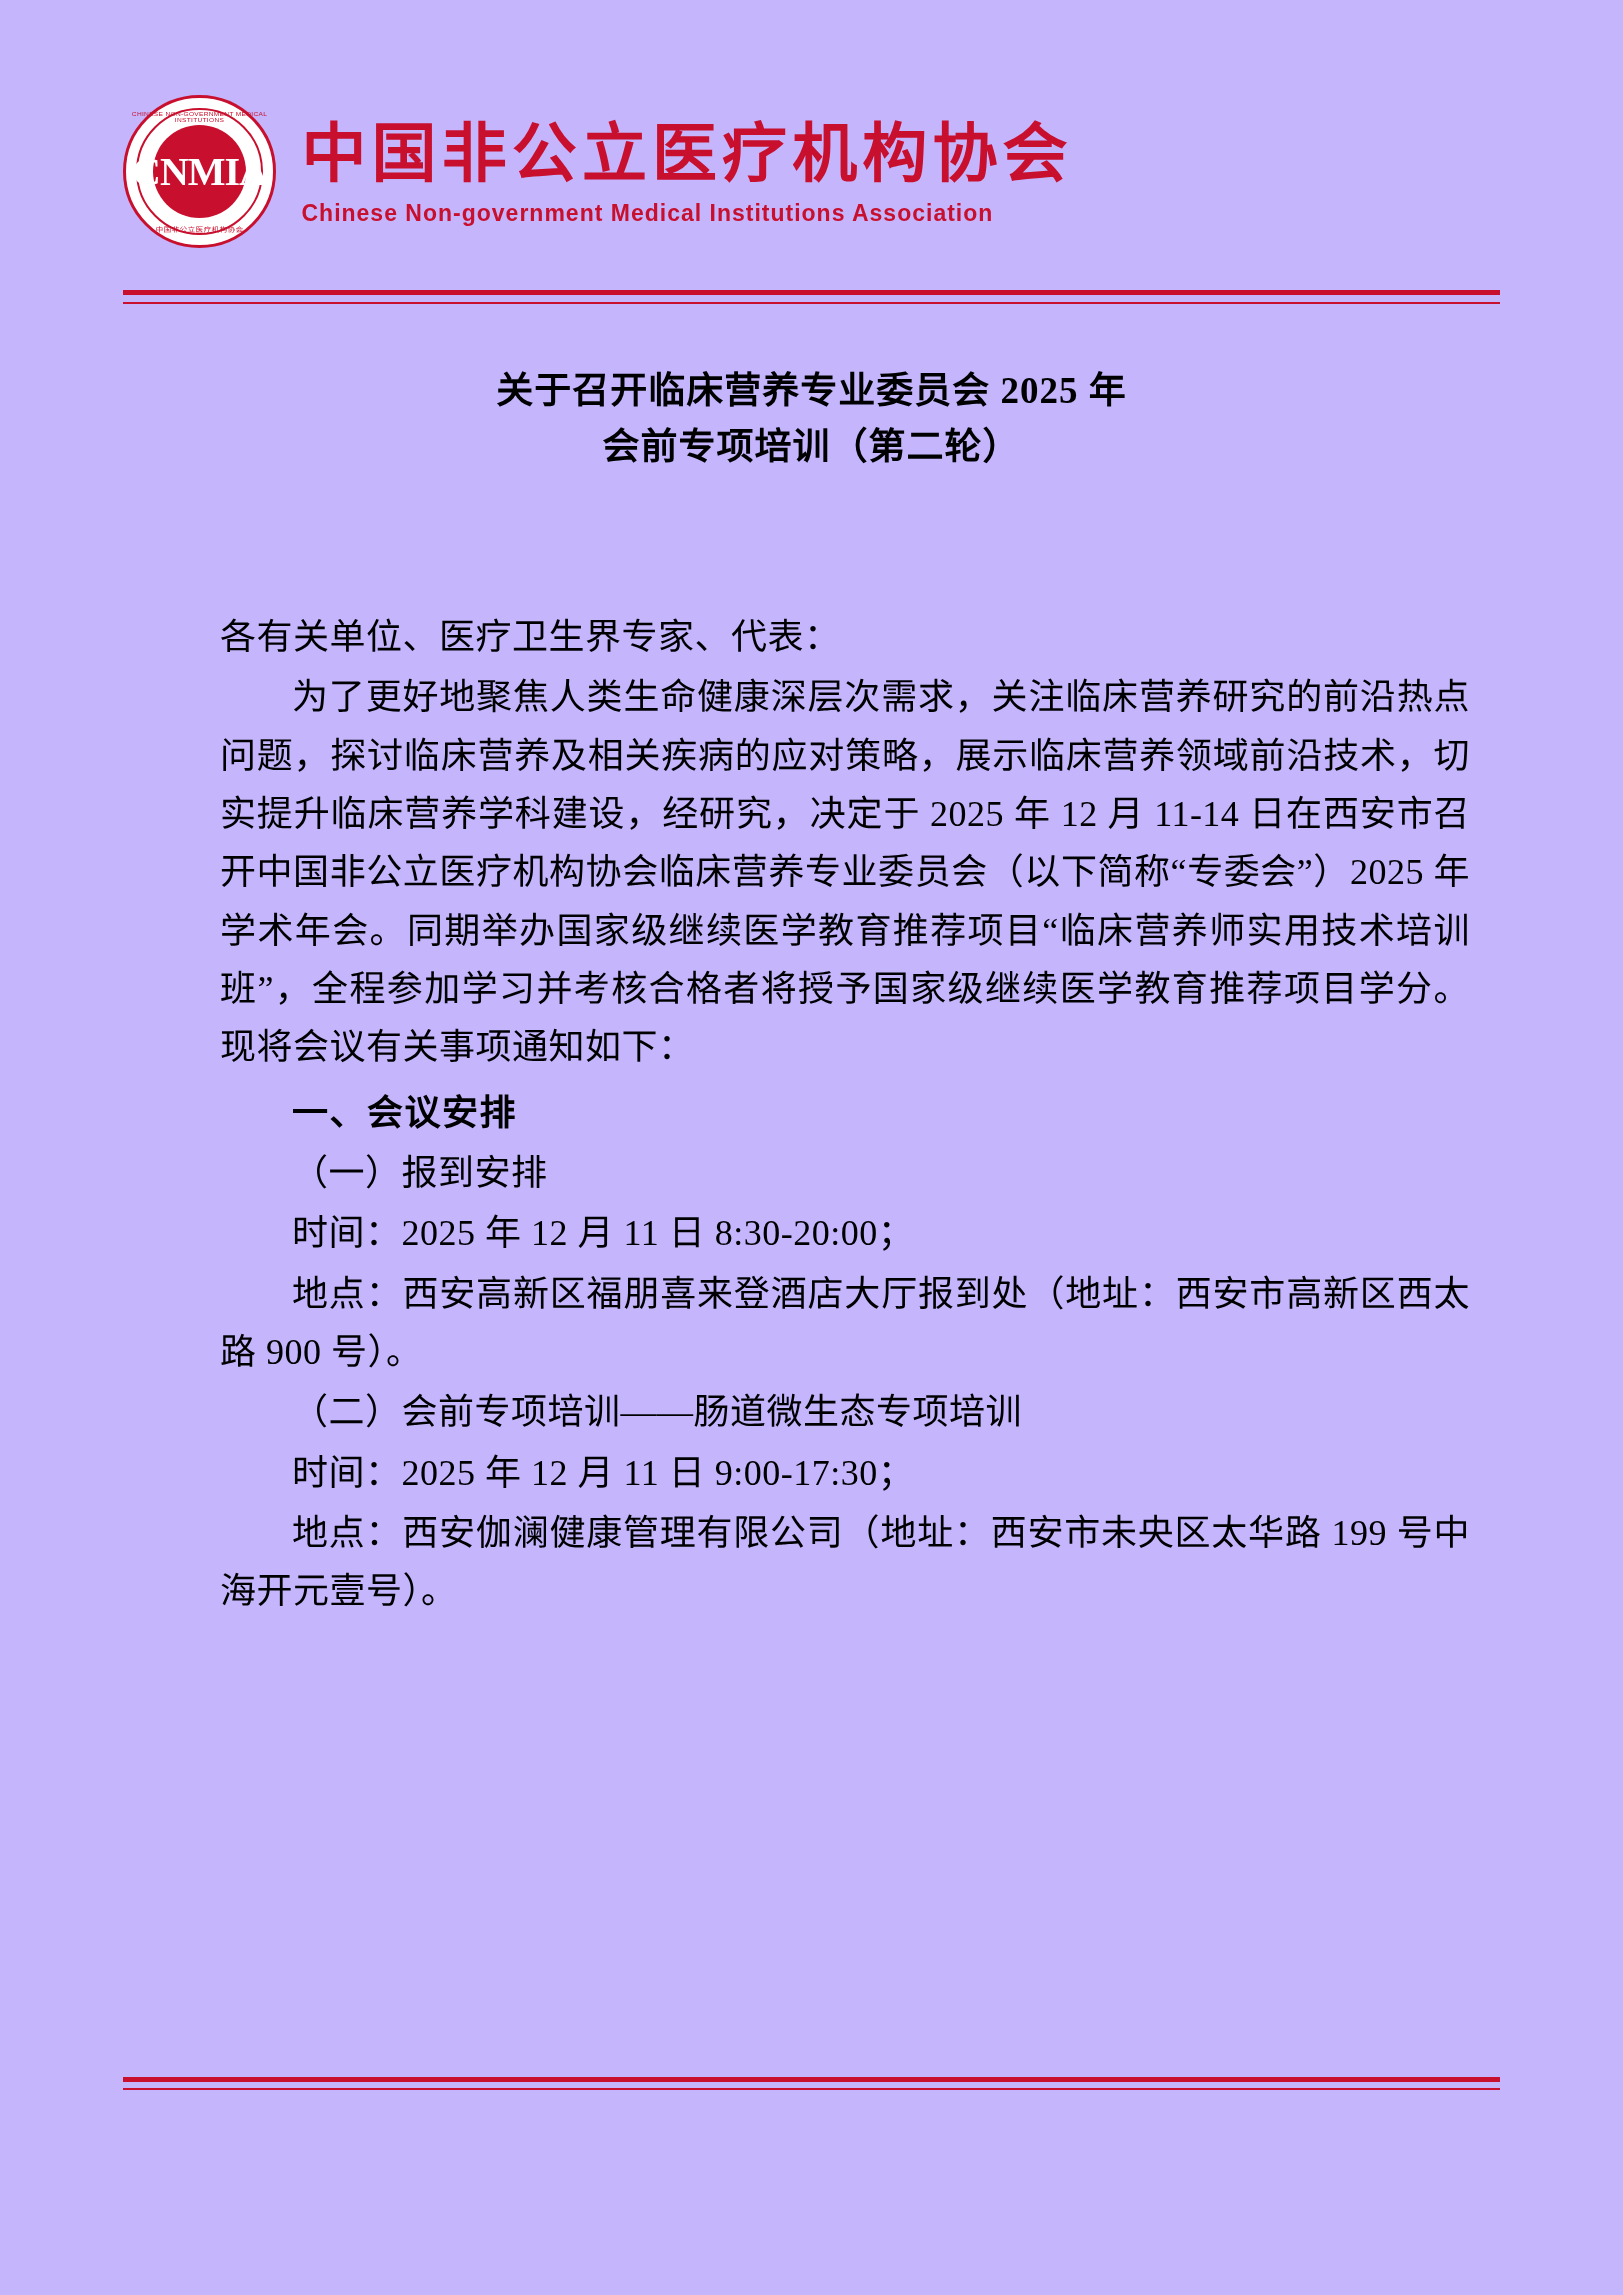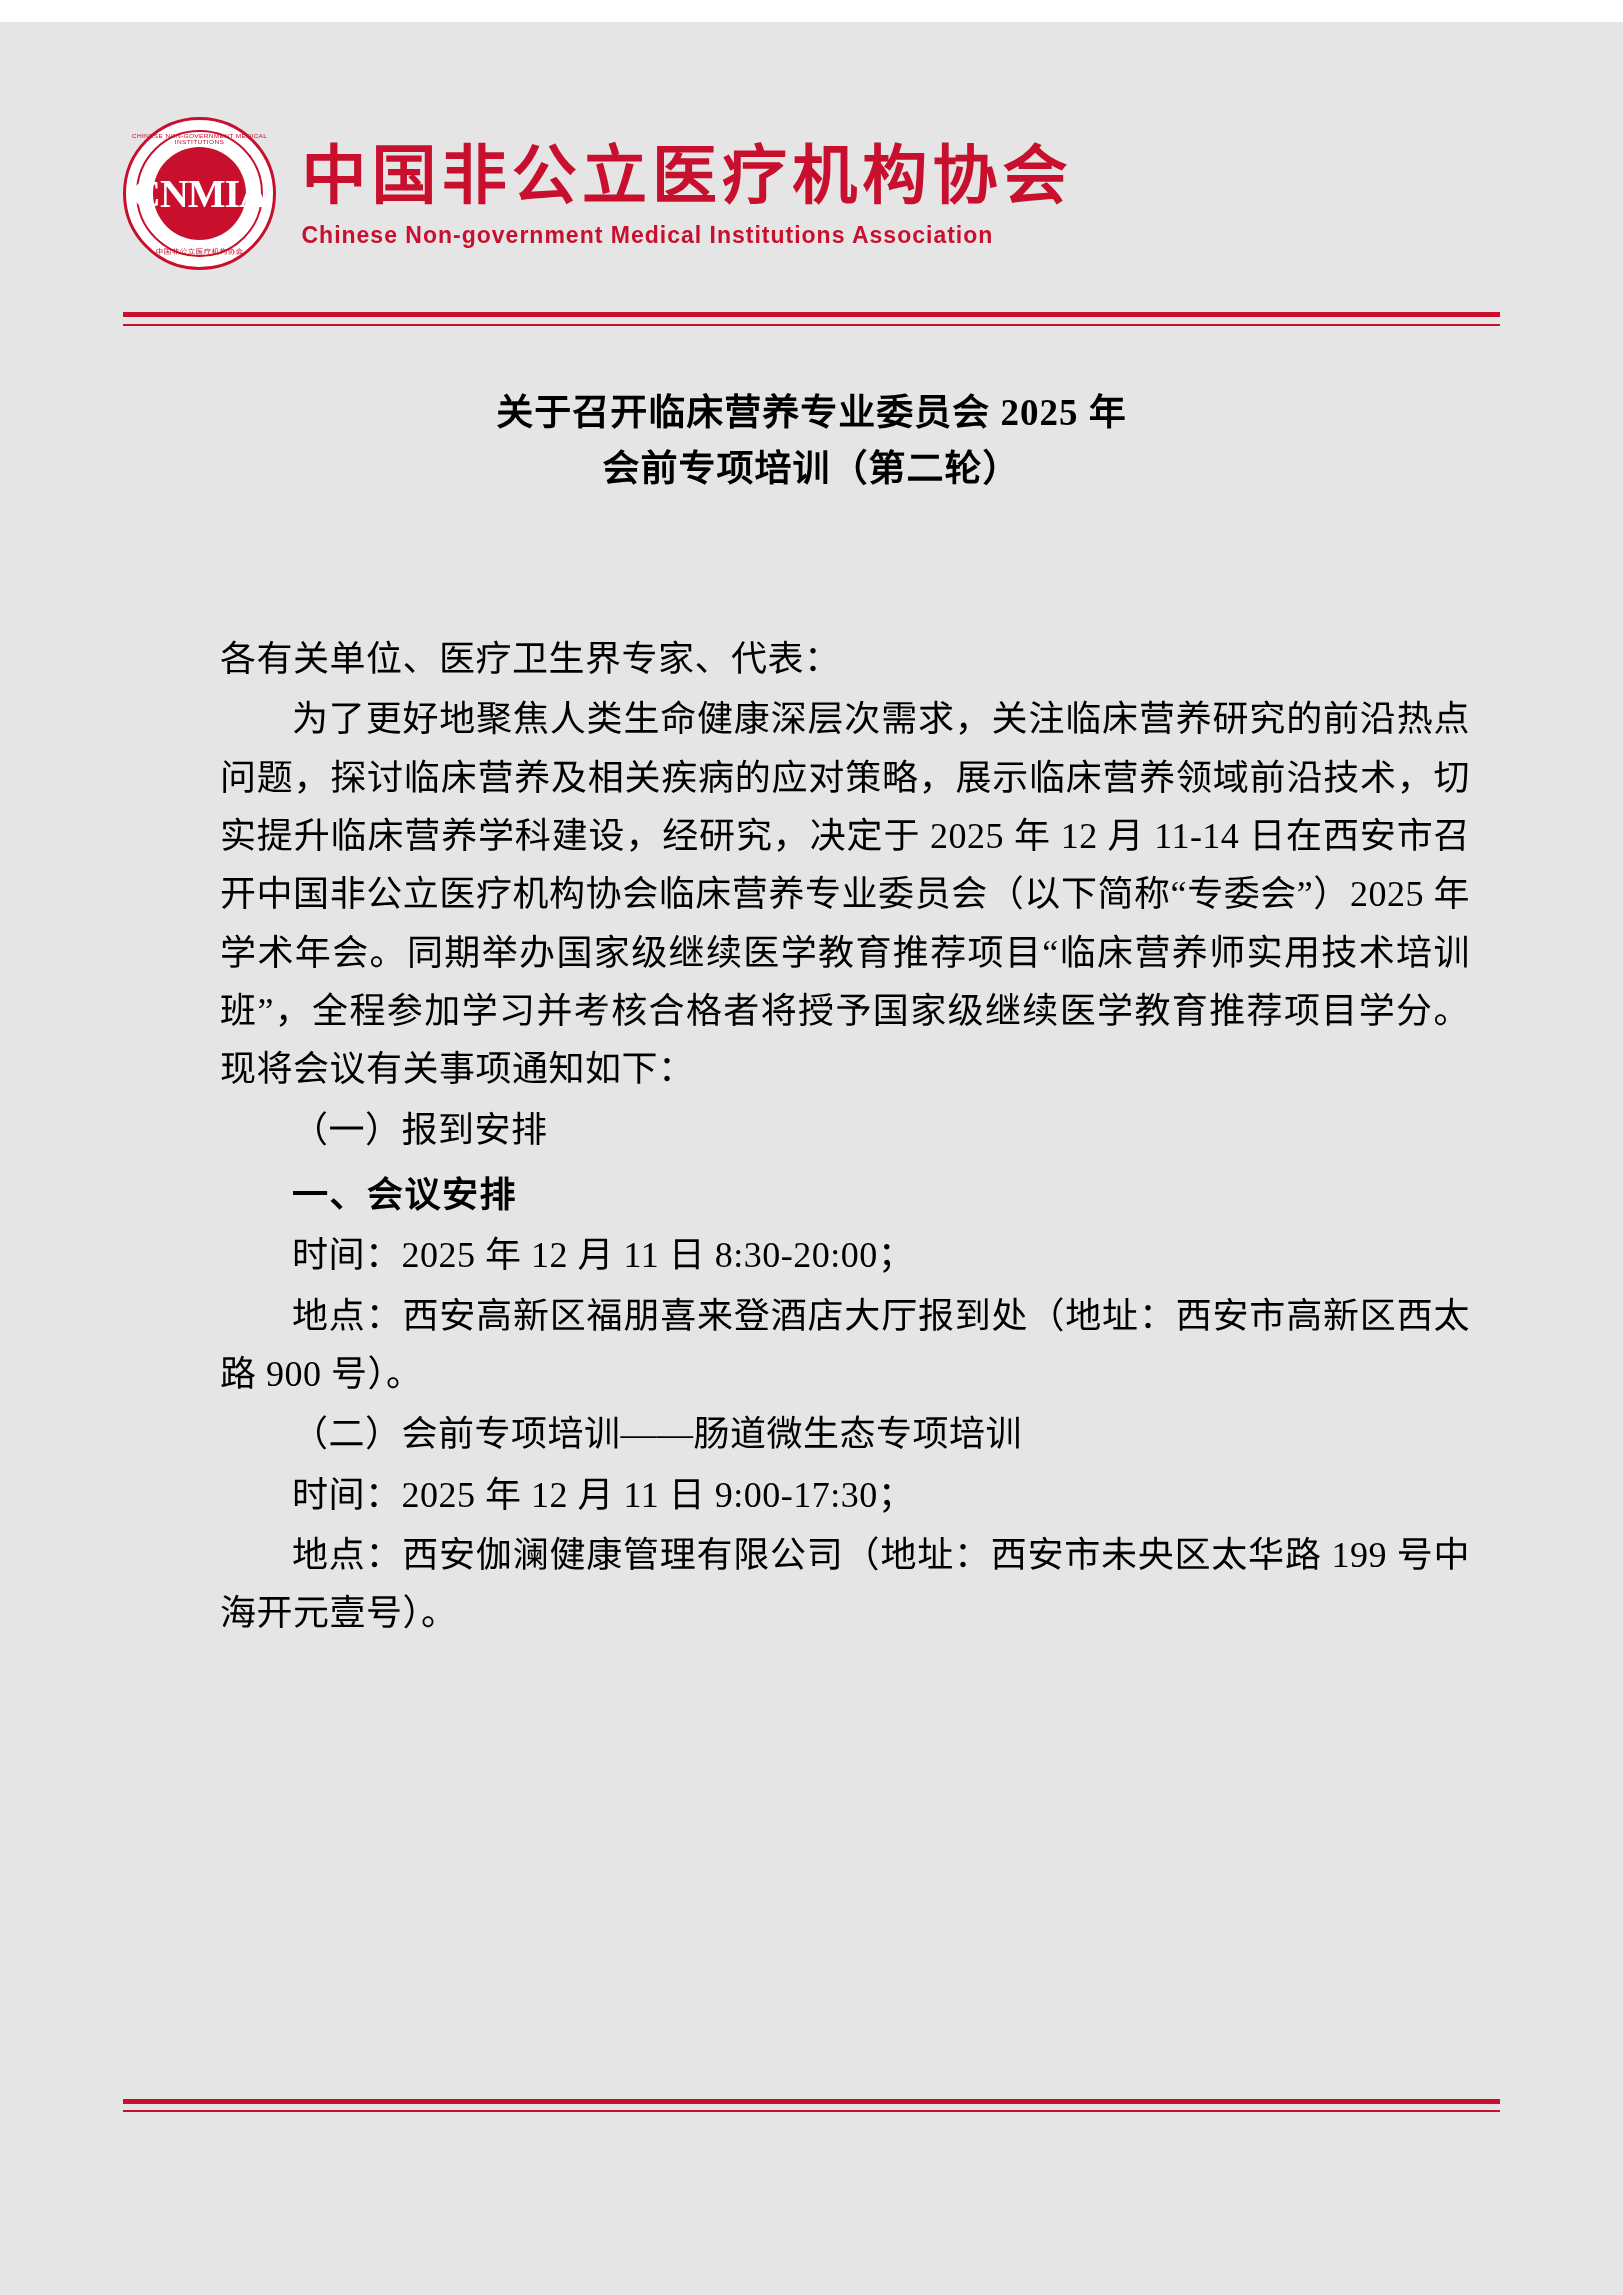--- a/index.html
+++ b/index.html
@@ -12,23 +12,22 @@
     height: 2295px;
     font-family: "Liberation Serif", "DejaVu Serif", serif;
     color: #000000;
     position: relative;
     overflow: hidden;
   }
 
   .page {
     position: absolute;
     inset: 0;
-    background: #e5e5e5;
+    background: #c4b5fd;
     padding: 0;
-    margin-top: 22px;
   }
 
   
   .letterhead {
     position: absolute;
     top: 87px;
     left: 123px;
     right: 123px;
     height: 215px;
   }
@@ -210,22 +209,22 @@
   <div class="rule-thin header-rule-2"></div>
 
   <div class="doc-title">
     <div>关于召开临床营养专业委员会 2025 年</div>
     <div>会前专项培训（第二轮）</div>
   </div>
 
   <div class="doc-body">
     <p class="para salutation">各有关单位、医疗卫生界专家、代表：</p>
     <p class="para indent">为了更好地聚焦人类生命健康深层次需求，关注临床营养研究的前沿热点问题，探讨临床营养及相关疾病的应对策略，展示临床营养领域前沿技术，切实提升临床营养学科建设，经研究，决定于 2025 年 12 月 11-14 日在西安市召开中国非公立医疗机构协会临床营养专业委员会（以下简称“专委会”）2025 年学术年会。同期举办国家级继续医学教育推荐项目“临床营养师实用技术培训班”，全程参加学习并考核合格者将授予国家级继续医学教育推荐项目学分。现将会议有关事项通知如下：</p>
+    <p class="para heading-bold">一、会议安排</p>
     <p class="para line-item">（一）报到安排</p>
-    <p class="para heading-bold">一、会议安排</p>
     <p class="para line-item">时间：2025 年 12 月 11 日 8:30-20:00；</p>
     <p class="para line-item">地点：西安高新区福朋喜来登酒店大厅报到处（地址：西安市高新区西太路 900 号）。</p>
     <p class="para line-item">（二）会前专项培训——肠道微生态专项培训</p>
     <p class="para line-item">时间：2025 年 12 月 11 日 9:00-17:30；</p>
     <p class="para line-item">地点：西安伽澜健康管理有限公司（地址：西安市未央区太华路 199 号中海开元壹号）。</p>
   </div>
 
   <div class="rule-thick footer-rule-1"></div>
   <div class="rule-thin footer-rule-2"></div>
 

